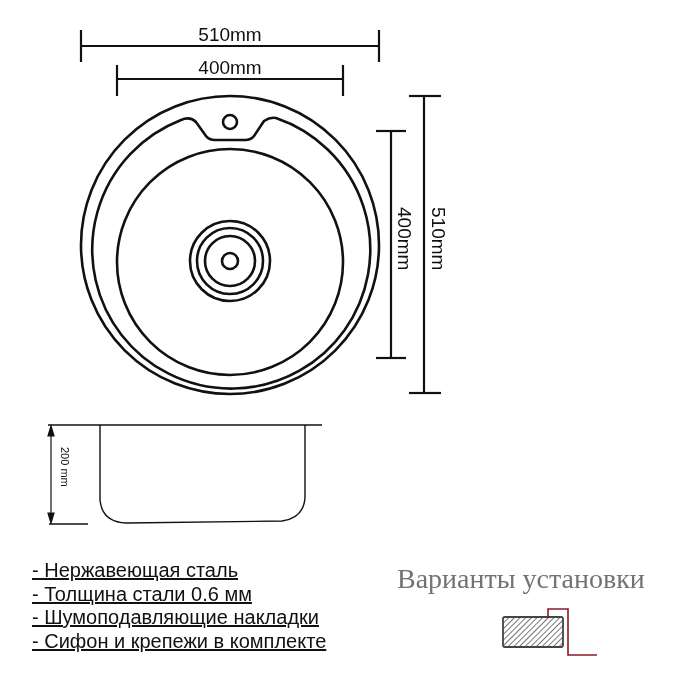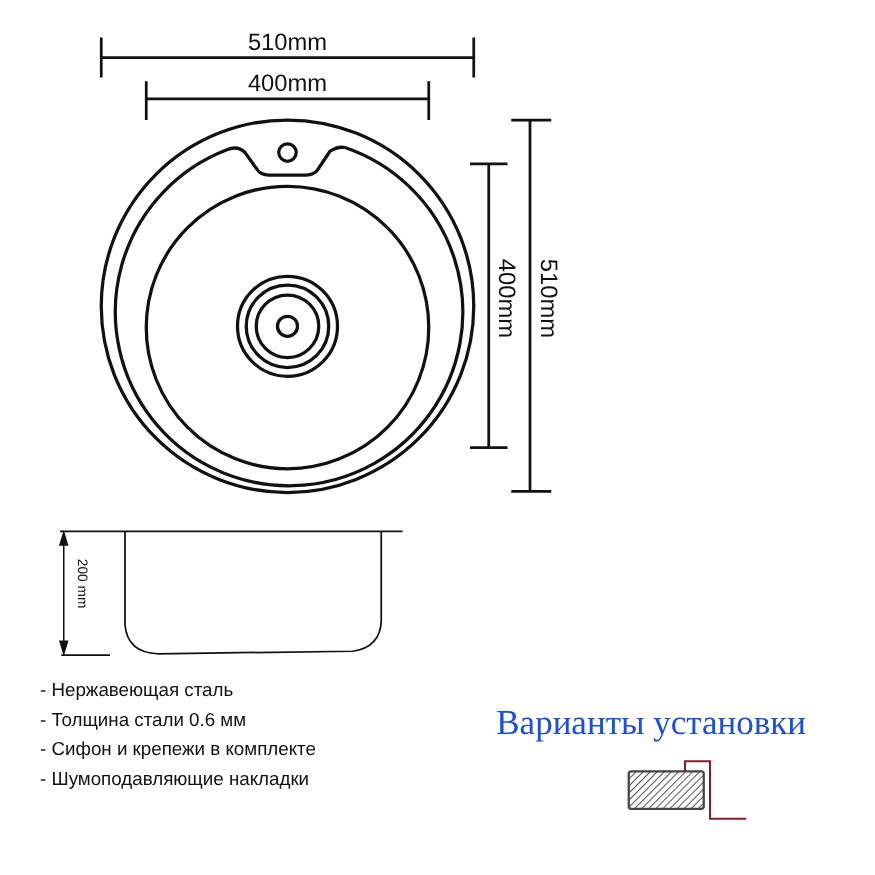--- a/index.html
+++ b/index.html
@@ -2,23 +2,23 @@
 <html><head>
 <meta charset="utf-8">
 <style>
   html, body { margin:0; padding:0; background:#ffffff; }
   body { width:700px; height:700px; position:relative; overflow:hidden; font-family:"Liberation Sans", sans-serif; color:#111; }
   svg.main { position:absolute; left:0; top:0; }
   .lbl { position:absolute; font-family:"Liberation Sans", sans-serif; color:#111; white-space:nowrap; }
   .dim-h { font-size:19px; transform:translateX(-50%); }
   .dim-v { font-size:19px; transform-origin:0 0; }
   .depth { font-size:11px; transform-origin:0 0; }
-  .features { position:absolute; left:32px; top:541px; font-size:15px; line-height:23.5px; }
+  .features { position:absolute; left:32px; top:559px; font-size:20px; line-height:23.5px;text-decoration:underline; }
   .features div { white-space:nowrap; }
-  .install-title { position:absolute; left:397px; top:563px; font-family:"Liberation Serif", serif; font-size:28px; color:#1d4ed8; white-space:nowrap; }
+  .install-title { position:absolute; left:397px; top:563px; font-family:"Liberation Serif", serif; font-size:28px; color:#737373; white-space:nowrap; }
 </style>
 </head>
 <body>
 
 <svg class="main" width="700" height="700" viewBox="0 0 700 700">
   <defs>
     <pattern id="hatch" width="4" height="4" patternUnits="userSpaceOnUse" patternTransform="rotate(45)">
       <line x1="0" y1="0" x2="0" y2="4" stroke="#555" stroke-width="1.6"></line>
     </pattern>
   </defs>
@@ -75,17 +75,17 @@
 
 <div class="lbl dim-h" style="left:230px; top:24px;">510mm</div>
 <div class="lbl dim-h" style="left:230px; top:57px;">400mm</div>
 <div class="lbl dim-v" style="left:449px; top:207px; transform:rotate(90deg);">510mm</div>
 <div class="lbl dim-v" style="left:415px; top:207px; transform:rotate(90deg);">400mm</div>
 <div class="lbl depth" style="left:71px; top:447px; transform:rotate(90deg);">200 mm</div>
 
 <div class="features">
   <div>- Нержавеющая сталь</div>
   <div>- Толщина стали 0.6 мм</div>
+  <div>- Шумоподавляющие накладки</div>
   <div>- Сифон и крепежи в комплекте</div>
-  <div>- Шумоподавляющие накладки</div>
 </div>
 
 <div class="install-title">Варианты установки</div>
 
 </body></html>

